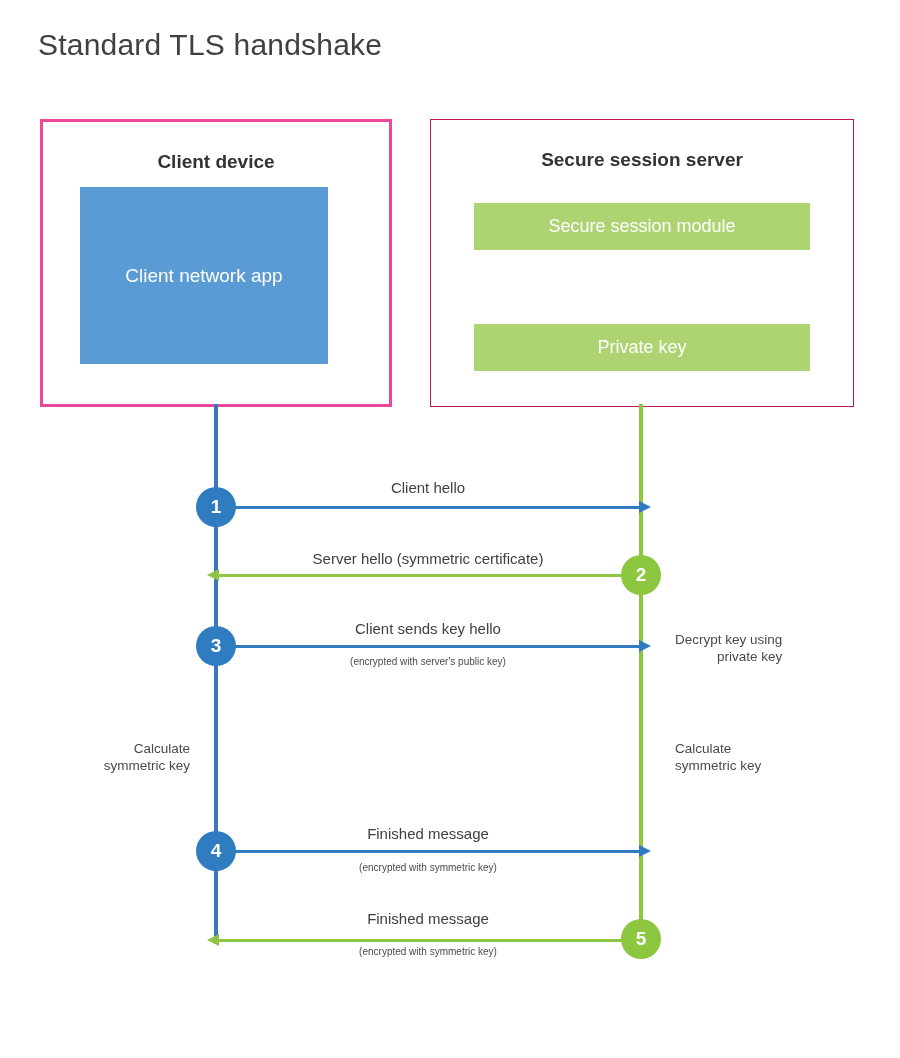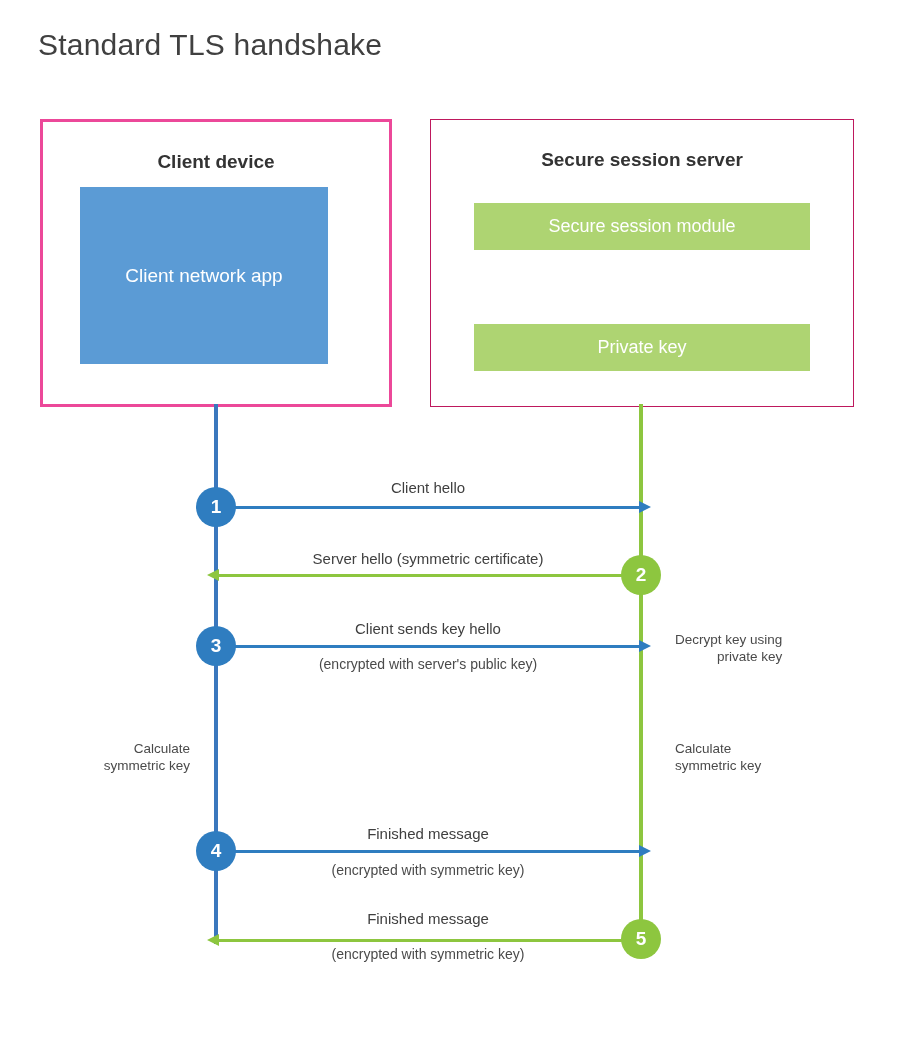--- a/index.html
+++ b/index.html
@@ -84,21 +84,21 @@
   #arrow-4{left:216px;top:850px;width:424px;}
   #arrow-5{left:218px;top:939px;width:422px;}
 
   
   .msg-label{
     position:absolute;text-align:center;
     font-size:15px;font-weight:400;color:#3f3f3f;white-space:nowrap;
   }
   .msg-sub{
     position:absolute;text-align:center;
-    font-size:14px;font-weight:400;color:#4a4a4a;white-space:nowrap;
+    font-size:10px;font-weight:400;color:#4a4a4a;white-space:nowrap;
   }
   #msg-label-1{left:228px;top:479px;width:400px;}
   #msg-label-2{left:228px;top:550px;width:400px;}
   #msg-label-3{left:228px;top:620px;width:400px;}
   #msg-sub-3{left:228px;top:656px;width:400px;}
   #msg-label-4{left:228px;top:825px;width:400px;}
   #msg-sub-4{left:228px;top:862px;width:400px;}
   #msg-label-5{left:228px;top:910px;width:400px;}
   #msg-sub-5{left:228px;top:946px;width:400px;}
 

